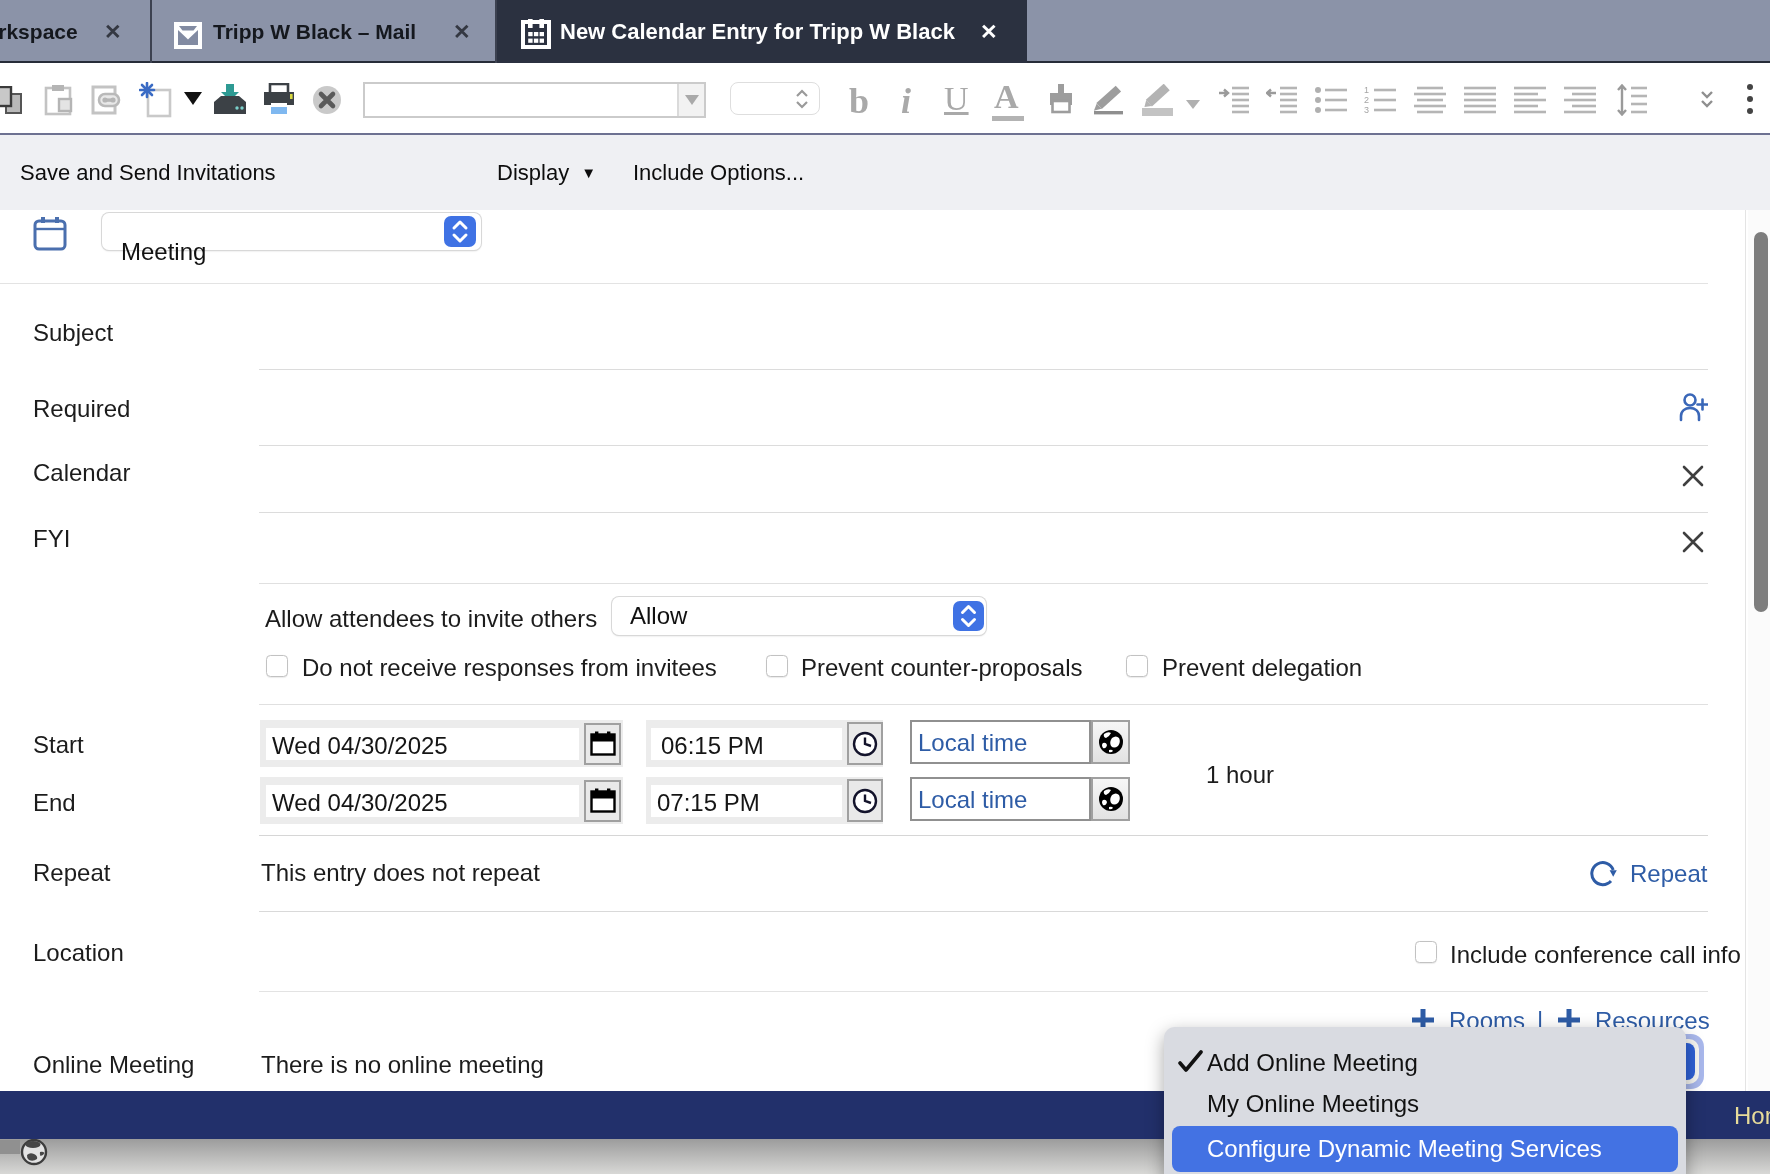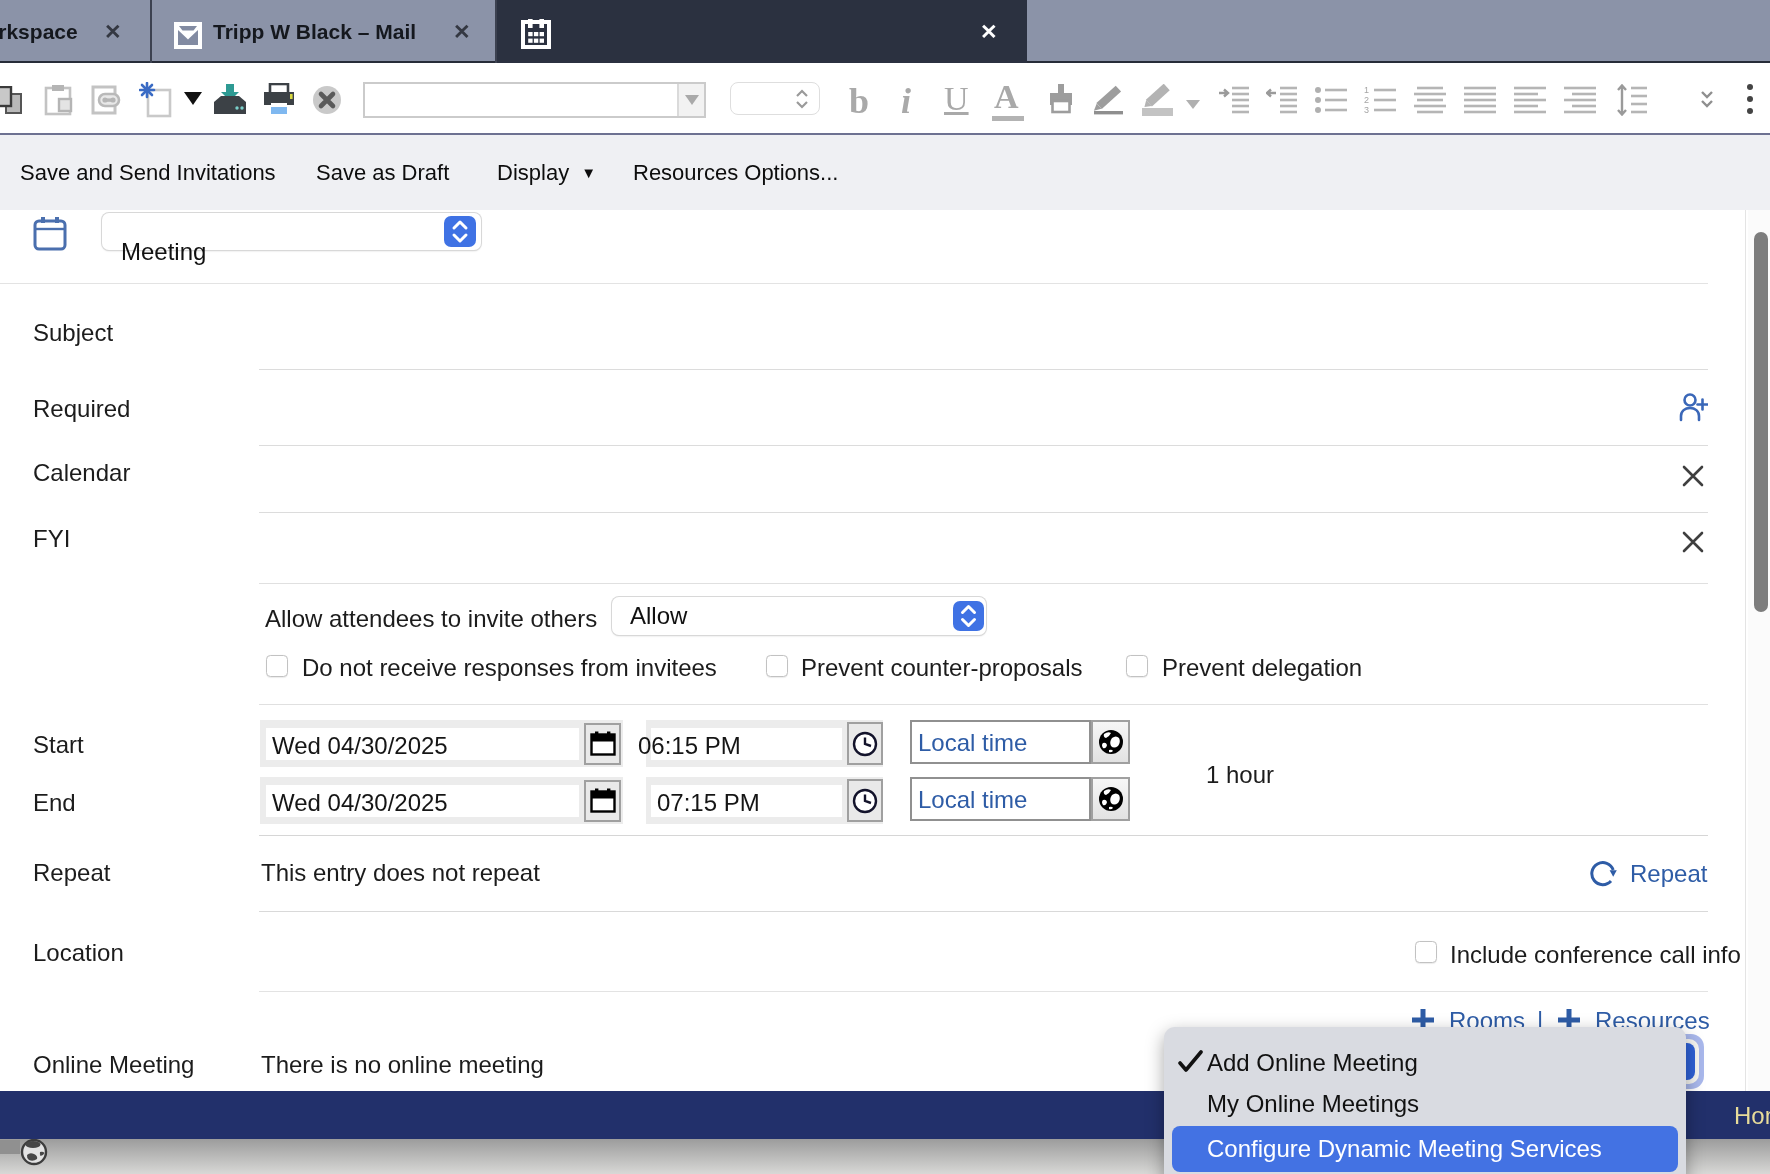--- a/index.html
+++ b/index.html
@@ -94,20 +94,21 @@
       <rect x="18.4" y="3" width="4.6" height="9" fill="#fff"></rect>
       <g fill="#fff">
         <rect x="7.2" y="16" width="4.4" height="4.2"></rect>
           <rect x="12.9" y="16" width="4.4" height="4.2"></rect>
           <rect x="18.6" y="16" width="4.4" height="4.2"></rect>
         <rect x="7.2" y="22.6" width="4.4" height="4.2"></rect>
           <rect x="12.9" y="22.6" width="4.4" height="4.2"></rect>
           <rect x="18.6" y="22.6" width="4.4" height="4.2"></rect>
       </g>
     </svg>
+    <span class="tabtxt" style="position:absolute; left:63px;">New Calendar Entry for Tripp W Black</span>
     <span class="tabx" style="position:absolute; left:483px;">✕</span>
   </div>
 
   <div id="toolbar"></div>
   <div id="tb-line"></div>
 
   <svg class="abs" style="left:0px; top:86px;" width="22" height="28" viewBox="0 0 22 28">
     <rect x="6" y="8" width="15" height="19" fill="#b9b9b9" stroke="#555" stroke-width="2"></rect>
     <rect x="-4" y="1" width="15" height="19" fill="#c8c8c8" stroke="#3a3a3a" stroke-width="2.4"></rect>
   </svg>
@@ -300,23 +301,22 @@
   </svg>
 
   <svg class="abs" style="left:1744px; top:82px;" width="12" height="36" viewBox="0 0 12 36">
     <circle cx="6" cy="5" r="3" fill="#444"></circle>
     <circle cx="6" cy="17" r="3" fill="#444"></circle>
     <circle cx="6" cy="29" r="3" fill="#444"></circle>
   </svg>
 
   <div id="actionbar"></div>
   <div class="act" style="left:20px;">Save and Send Invitations</div>
-  <div class="act" style="left:316px;">Save as Draft</div>
   <div class="act" style="left:497px;">Display&nbsp;&nbsp;<span style="font-size:15px;">▼</span></div>
-  <div class="act" style="left:633px;">Resources Options...</div>
+  <div class="act" style="left:633px;">Include Options...</div>
 
   <div id="main"></div>
 
   <svg class="abs" style="left:33px; top:216px;" width="34" height="36" viewBox="0 0 34 36">
     <rect x="2" y="5" width="30" height="28" rx="4" fill="none" stroke="#4a6fae" stroke-width="3"></rect>
     <line x1="2" y1="13" x2="32" y2="13" stroke="#4a6fae" stroke-width="2.4"></line>
     <rect x="8" y="1" width="4" height="6" fill="#4a6fae"></rect>
     <rect x="22" y="1" width="4" height="6" fill="#4a6fae"></rect>
   </svg>
   <div class="pill" style="left:102px; top:213px; width:379px; height:37px;"></div>
@@ -379,21 +379,21 @@
   <div class="fbtn" style="left:584px; top:723px; width:37px; height:42px;">
     <svg width="26" height="26" viewBox="0 0 26 26">
       <rect x="1.5" y="3.5" width="23" height="20" fill="#fff" stroke="#000" stroke-width="2.4"></rect>
       <rect x="1.5" y="3.5" width="23" height="7" fill="#000"></rect>
       <rect x="5" y="0.5" width="3.4" height="5" fill="#000"></rect>
       <rect x="17" y="0.5" width="3.4" height="5" fill="#000"></rect>
     </svg>
   </div>
   <div class="fgrp" style="left:646px; top:720px; width:237px; height:47px;"></div>
   <div class="fwhite" style="left:651px; top:728px; width:191px; height:32px;"></div>
-  <div class="ftxt" style="left:638px; top:732px;">06:15 PM</div>
+  <div class="ftxt" style="left:661px; top:732px;">06:15 PM</div>
   <div class="fbtn" style="left:847px; top:722px; width:36px; height:43px;">
     <svg width="26" height="26" viewBox="0 0 26 26">
       <circle cx="13" cy="13" r="11" fill="#fff" stroke="#13132b" stroke-width="2.4"></circle>
       <path d="M13 6.5 L13 13 L19 15" stroke="#13132b" stroke-width="2.4" fill="none"></path>
     </svg>
   </div>
   <div class="fwhite" style="left:910px; top:720px; width:181px; height:44px; border:2px solid #909090;"></div>
   <div class="ftxt" style="left:918px; top:729px; color:#2e5ca6;">Local time</div>
   <div class="fbtn" style="left:1091px; top:720px; width:39px; height:44px; background:linear-gradient(#f6f6f6,#e2e2e2);">
     <svg width="26" height="26" viewBox="0 0 26 26">

